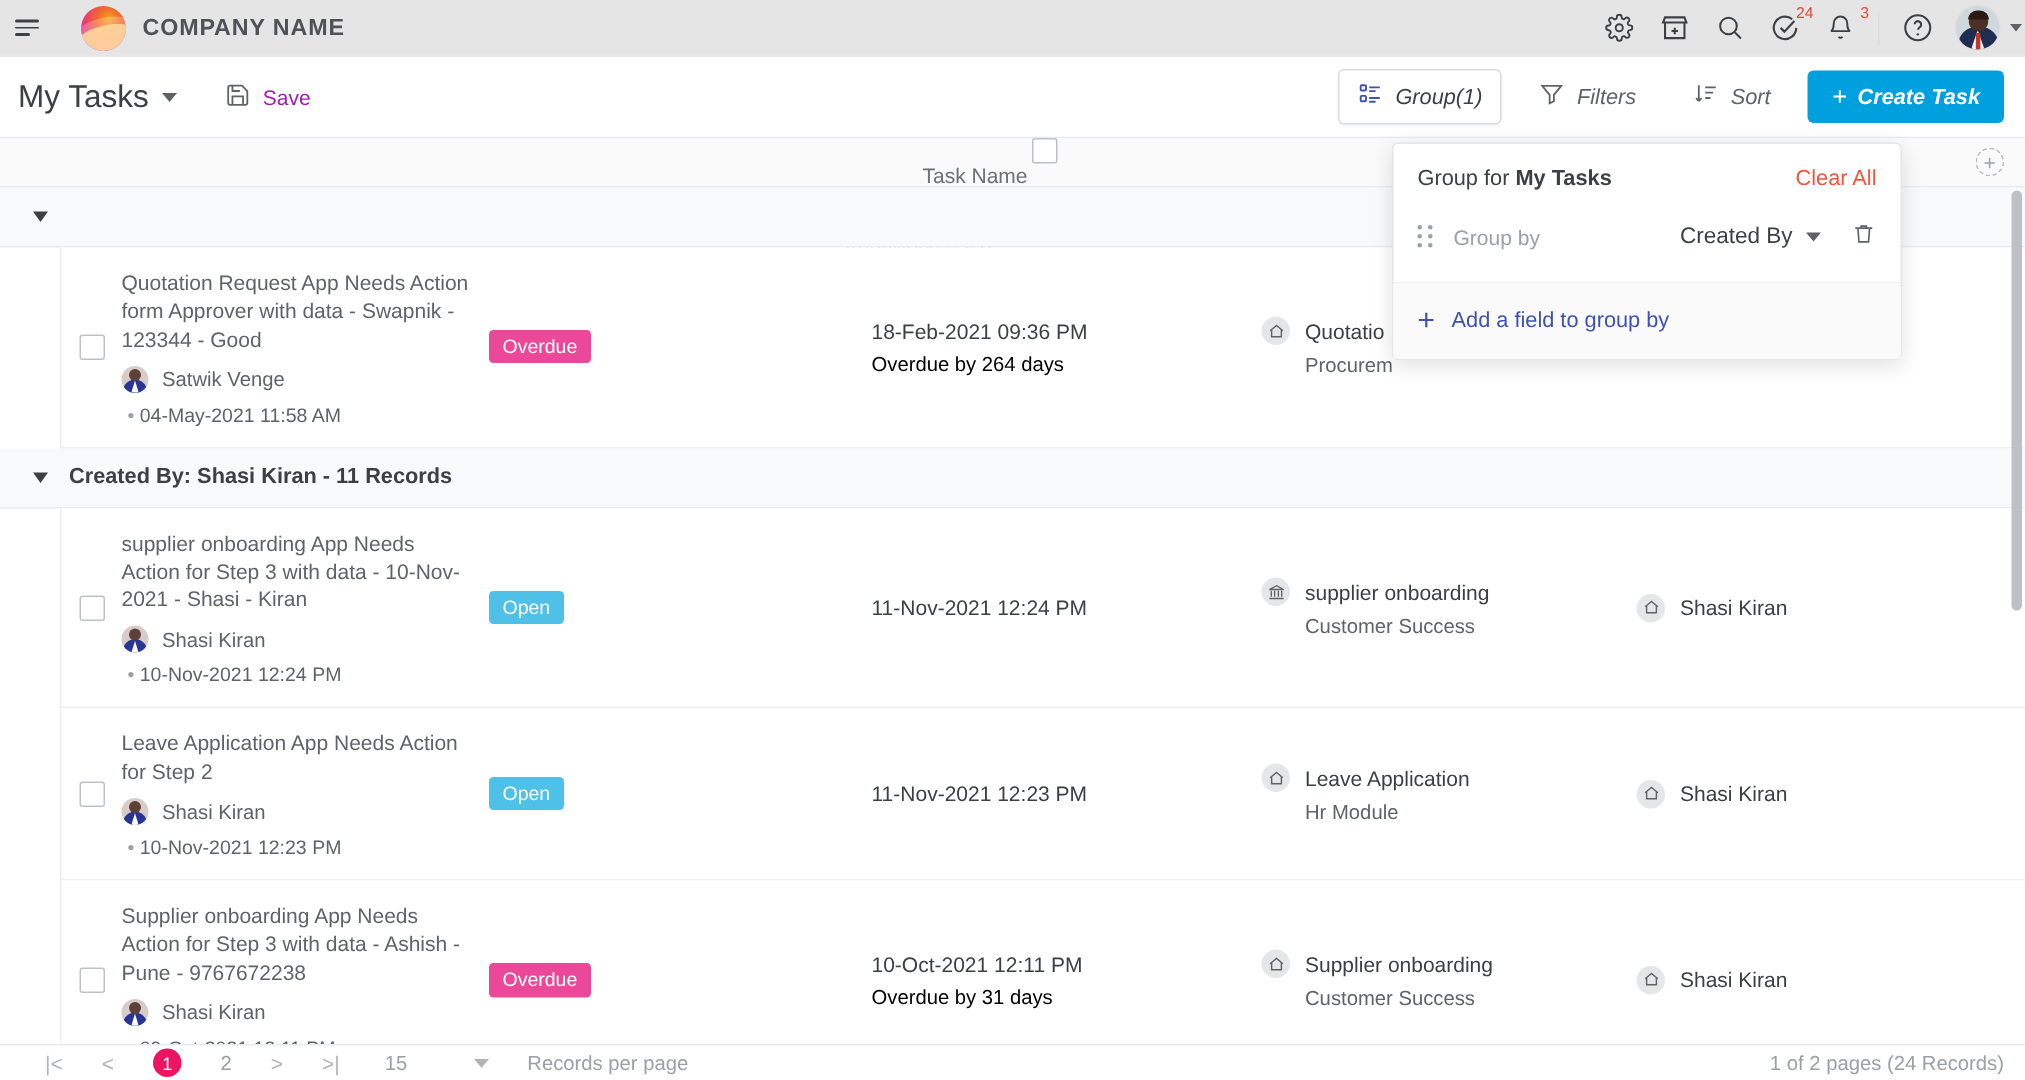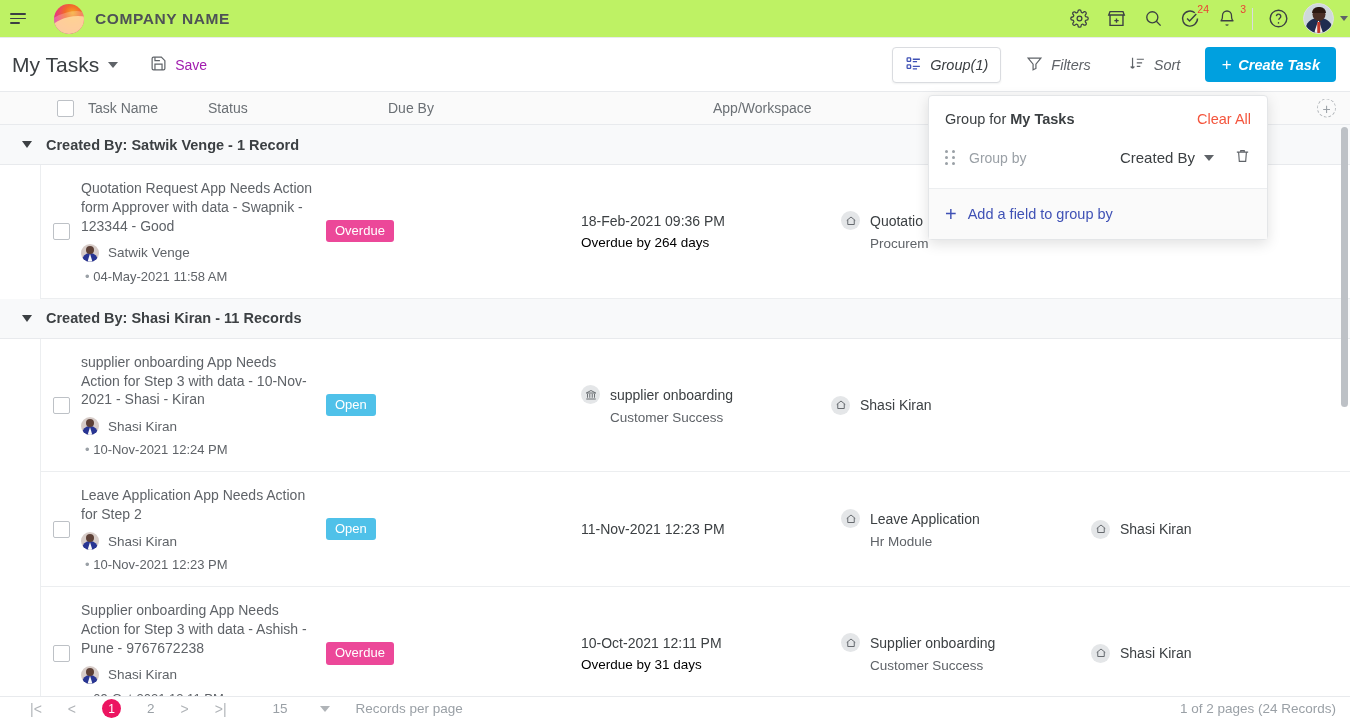--- a/index.html
+++ b/index.html
@@ -7,21 +7,21 @@
     width: 1350px; height: 720px;
     font-family: "Liberation Sans", sans-serif;
     background: #ffffff;
     overflow: hidden;
     color: #3c4043;
   }
 
   
   .topbar {
     height: 38px; width: 100%;
-    background: #bef264;
+    background: #e5e5e5;
     display: flex; align-items: center;
     border-bottom: 1px solid #e8eaed;
     position: relative;
   }
   .hamburger { margin-left: 10px; width: 22px; height: 22px; display:flex; flex-direction:column; justify-content:center; gap:3px; cursor:pointer;}
   .hamburger i { display:block; height:1.6px; background:#3c4043; border-radius:1px; }
   .hamburger i:nth-child(1){ width:16px; }
   .hamburger i:nth-child(2){ width:16px; }
   .hamburger i:nth-child(3){ width:10px; }
 
@@ -87,21 +87,21 @@
   .gp-select .caret { width:0;height:0;border-left:5px solid transparent;border-right:5px solid transparent;border-top:6px solid #5f6368;}
   .gp-trash { margin-left:20px; cursor:pointer; color:#5f6368;}
   .gp-add { display:flex; align-items:center; gap:11px; padding:15px 16px; background:#fafafa; color:#3f51b5; font-size:14.5px; cursor:pointer;}
   .gp-add .pl { font-size:20px; line-height:1; }
 
   
   .table-wrap { position:relative; height:calc(720px - 38px - 53px - 22px); overflow:hidden; background:#fff; }
   .thead {
     display:flex; align-items:center; height:34px;
     background:#fafafa; border-top:1px solid #e8eaed; border-bottom:1px solid #e8eaed;
-    color:#6b7075; font-size:14px; position:relative;
+    color:#6b7075; font-size:14px; position:relative;flex-direction:column;
   }
   .th { padding:0 0 0 0; }
   .c-check { width:40px; display:flex; justify-content:center; align-items:center; }
   .c-check.hdr { width:88px; justify-content:flex-end; padding-right:14px;}
   .chk { width:17px;height:17px;border:1px solid #bdc1c6; border-radius:2px; background:#fff; cursor:pointer;}
   .c-name { width:120px; }
   .c-status { width:180px; }
   .c-due { width:325px; }
   .c-app { width:225px; }
   .add-col { position:absolute; right:14px; top:50%; transform:translateY(-50%); width:19px;height:19px;border-radius:50%;border:1px dashed #b5b9bd; color:#9aa0a6; display:flex;align-items:center;justify-content:center; font-size:14px; line-height:1; cursor:pointer;}
@@ -148,21 +148,21 @@
 
   
   .pagination {
     position:absolute; left:0; bottom:0; width:1350px; height:24px;
     display:flex; align-items:center; background:#fff; border-top:1px solid #e8eaed;
     font-size:13.5px; color:#9aa0a6; padding:0 14px 0 30px; gap:26px;
   }
   .pg-ico { cursor:pointer; color:#b0b4b8; font-size:14px; line-height:1;}
   .pg-num { cursor:pointer; color:#9aa0a6; }
   .pg-num.active { background:#ec1561; color:#fff; width:19px;height:19px;border-radius:50%; display:flex;align-items:center;justify-content:center; font-size:12px;}
-  .pg-size { display:flex; align-items:center; gap:32px; margin-left:20px;}
+  .pg-size { display:flex; align-items:center; gap:44px; margin-left:4px;}
   .pg-size .caret{ width:0;height:0;border-left:5px solid transparent;border-right:5px solid transparent;border-top:6px solid #b0b4b8;}
   .pg-right { margin-left:auto; color:#9aa0a6; }
 </style>
 </head>
 <body>
 
 <div class="topbar">
   <div class="hamburger">
       <i></i>
       <i></i>
@@ -296,21 +296,20 @@
     <div class="th c-name">Task Name</div>
     <div class="th c-status">Status</div>
     <div class="th c-due">Due By</div>
     <div class="th c-app">App/Workspace</div>
     <div class="add-col">+</div>
   </div>
 
   <div class="tbody" id="tbody">
       <div class="group-head">
         <span class="g-caret"></span>
-        <span>Created By: Satwik Venge - 1 Record</span>
       </div>
       <div class="row">
         <div class="c-check">
           <span class="chk"></span>
         </div>
         <div class="cell c-name" style="width:245px">
           <div class="task-title">Quotation Request App Needs Action form Approver with data - Swapnik - 123344 - Good</div>
           <div class="task-meta">
             <span class="mini-av">
               <span class="b"></span>
@@ -356,20 +355,23 @@
               <span class="b"></span>
               <span class="s"></span>
               <span class="h"></span>
             </span>
             <span class="meta-name">Shasi Kiran</span>
           </div>
           <div class="task-date">10-Nov-2021 12:24 PM</div>
         </div>
         <div class="cell" style="width:255px">
           <div><span class="badge open">Open</span></div>
+        </div>
+        <div class="cell" style="width:260px">
+          <div class="due-main">11-Nov-2021 12:24 PM</div>
         </div>
         <div class="cell" style="width:250px">
           <div class="app-line">
             <span class="app-ico">
               <svg width="12" height="12" viewBox="0 0 24 24" fill="none" stroke="#5f6368" stroke-width="1.8">
                 <path d="M12 3L2.5 8h19L12 3z"></path>
                 <path d="M5 9.5v8M9.5 9.5v8M14.5 9.5v8M19 9.5v8M2.5 20h19"></path>
               </svg>
             </span>
             <span class="app-name">supplier onboarding</span>

